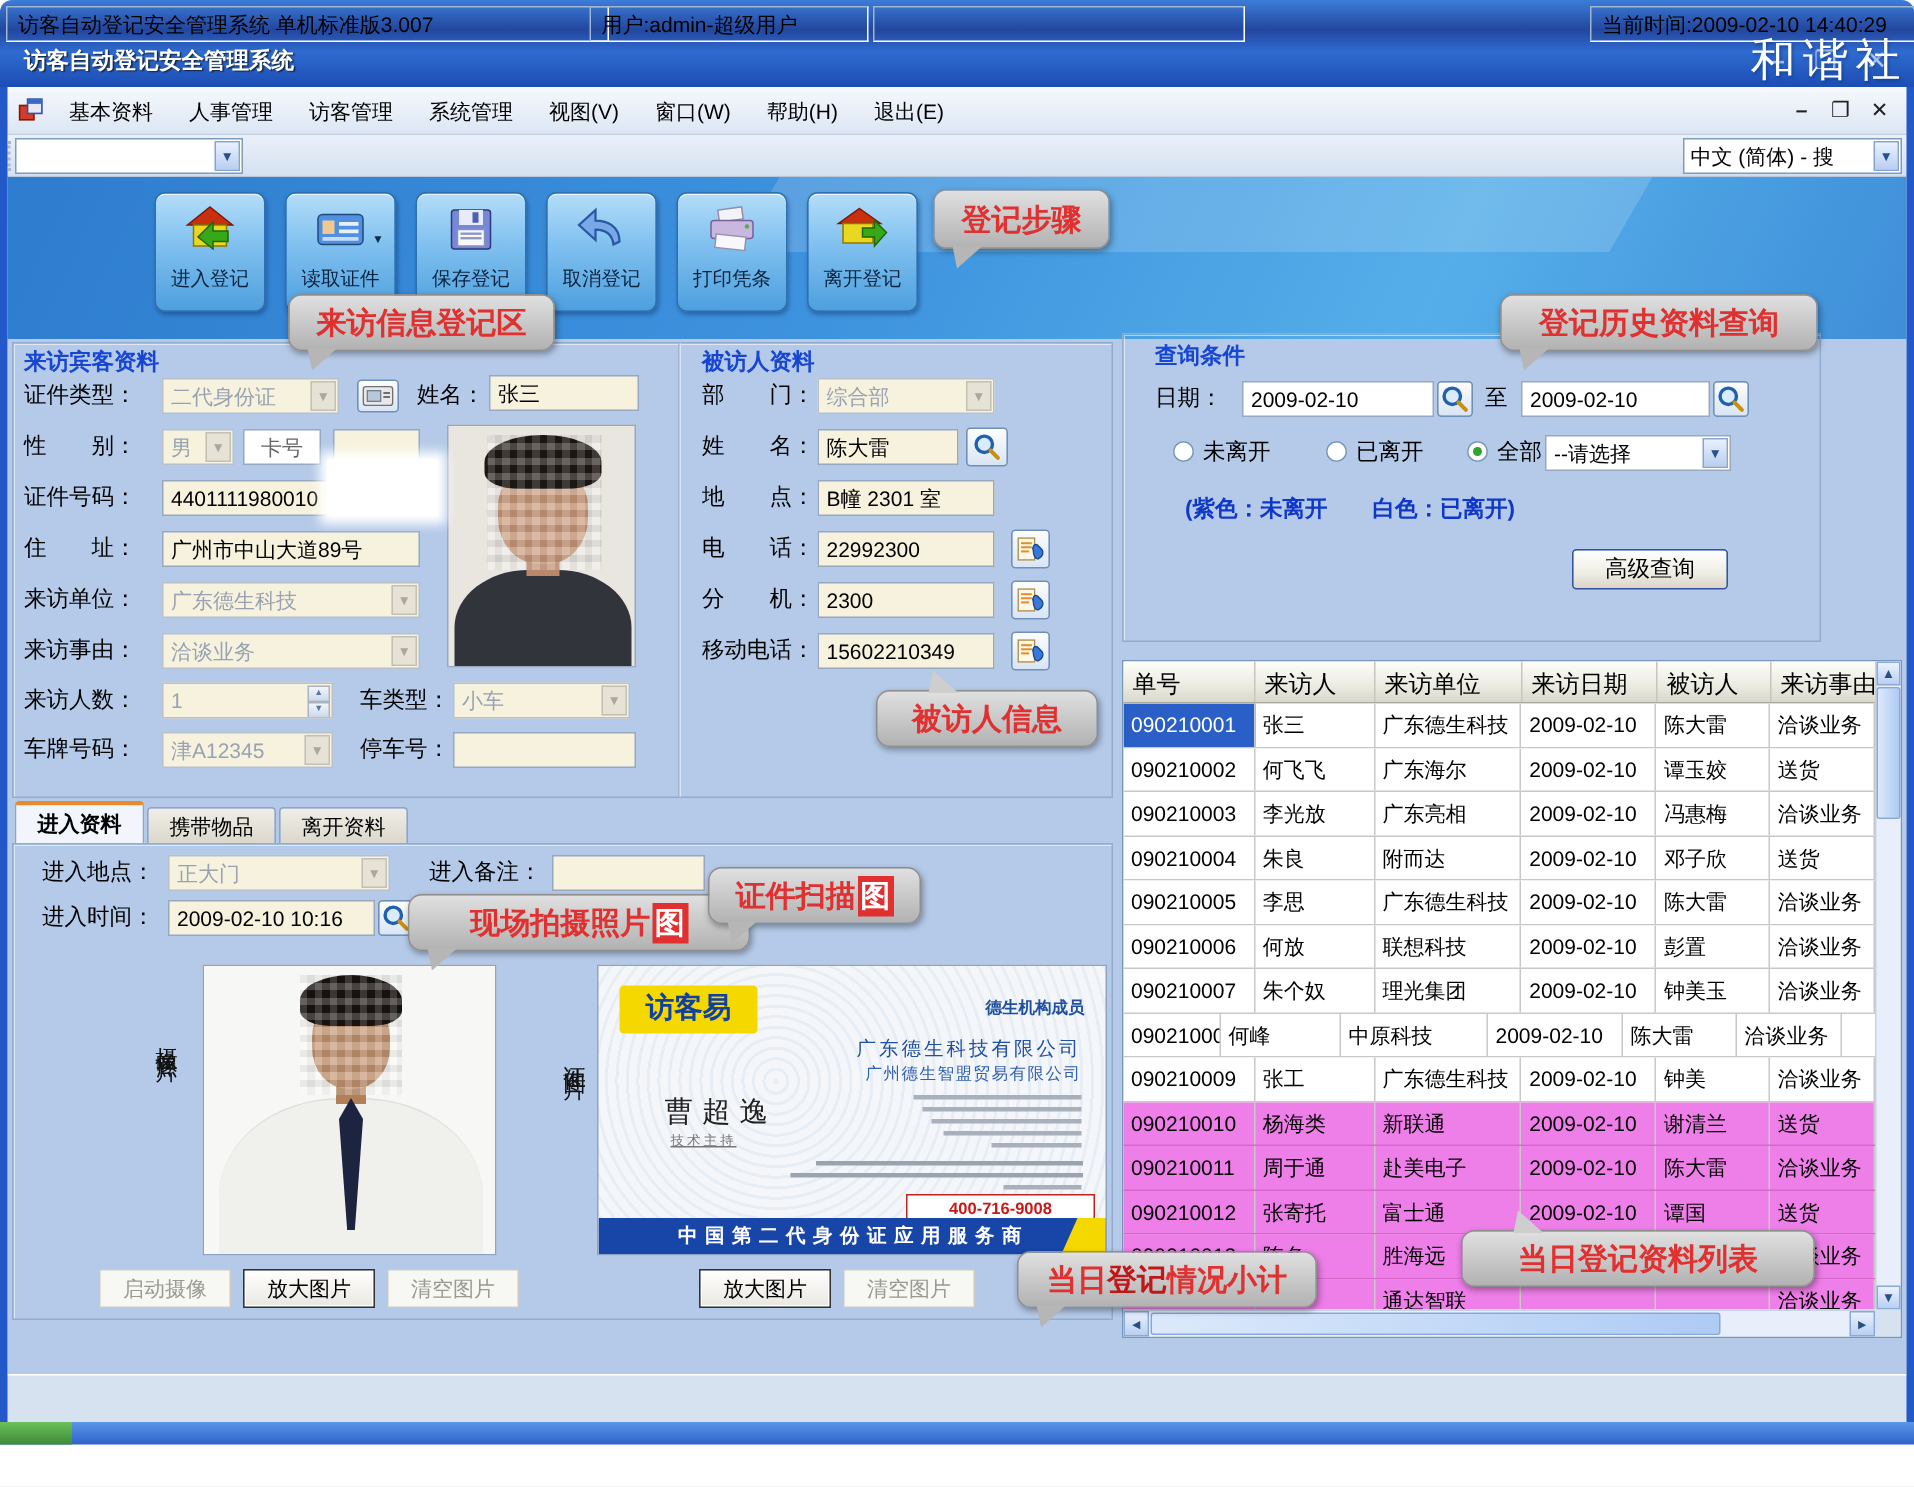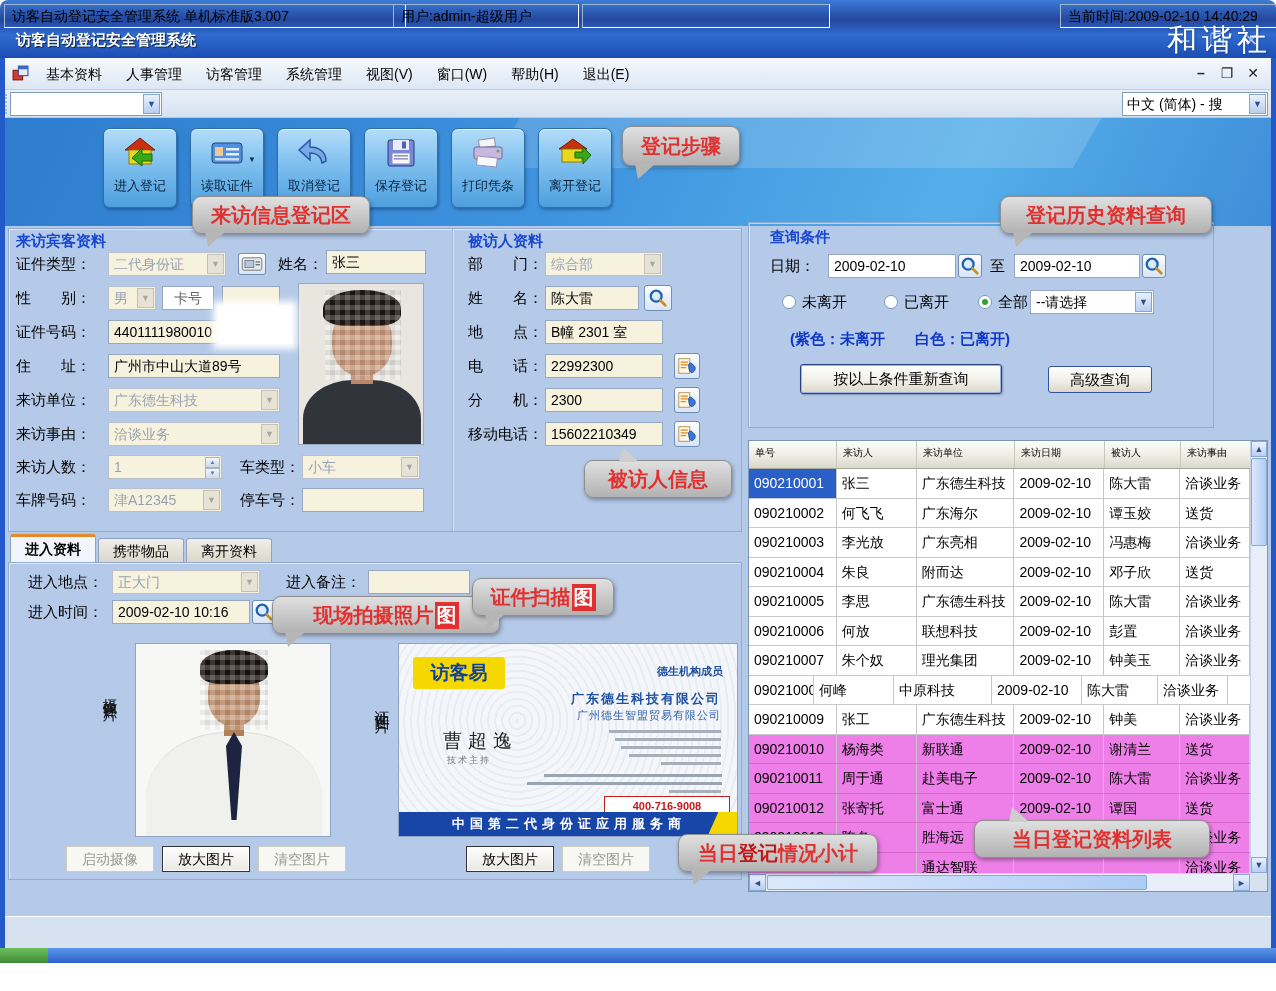--- a/index.html
+++ b/index.html
@@ -63,21 +63,21 @@
   .radio.on::after{content:"";position:absolute;left:3px;top:3px;width:6px;height:6px;border-radius:50%;background:#2FA22F;}
 
   .xpbtn{background:linear-gradient(180deg,#FFFFFF,#EFEDE4 60%,#DCD4C8);border:1px solid #33549C;
     border-radius:3px;font-size:15px;text-align:center;color:#000;}
   .xpbtn.focus{box-shadow:inset 0 0 0 1px #9CB4E4,1px 1px 2px rgba(0,0,40,.25);border-color:#26427E;}
 
   
   #grid{left:748px;top:440px;width:520px;height:452px;background:#fff;border:1px solid #7796B8;}
   #grid-header{display:flex;height:28px;background:linear-gradient(#FEFEFB,#EBEBE1 60%,#D8D8CC);
     border-bottom:1px solid #A8A89C;}
-  .gh{border-right:1px solid #C6C6BA;font-size:10px;padding:5px 6px;white-space:nowrap;overflow:hidden;}
+  .gh{border-right:1px solid #C6C6BA;font-size:16px;padding:5px 6px;white-space:nowrap;overflow:hidden;}
   #grid-body{position:absolute;left:0;top:28px;right:17px;bottom:18px;overflow:hidden;}
   .grow{display:flex;height:29.5px;background:#fff;border-bottom:1px solid #C8C8C8;}
   .grow.pink{background:#EE7EE8;border-bottom-color:#D767CB;}
   .gc{border-right:1px solid #C8C8C8;font-size:14px;padding:6px 5px 0 5px;white-space:nowrap;overflow:hidden;}
   .gc.sel{background:#2A5FC8;color:#fff;}
   .vscroll{position:absolute;right:0;top:0;width:17px;bottom:18px;background:#E8EFFA;border-left:1px solid #C4D2E6;}
   .hscroll{position:absolute;left:0;bottom:0;right:17px;height:18px;background:#E8EFFA;border-top:1px solid #C4D2E6;}
   .sbtn{background:linear-gradient(#EAF2FE,#B9CFF2);border:1px solid #8AA8D8;color:#2A5080;font-size:9px;
     display:flex;align-items:center;justify-content:center;}
   .sthumb{background:linear-gradient(90deg,#DCE9FB,#AECBF4);border:1px solid #88A8D8;border-radius:2px;}
@@ -171,34 +171,34 @@
             <rect x="6" y="12" width="8" height="9" fill="#F0C890"></rect>
             <rect x="17" y="13" width="13" height="2.5" fill="#E8F0FC"></rect>
             <rect x="17" y="18" width="13" height="2.5" fill="#E8F0FC"></rect>
             <rect x="6" y="23" width="24" height="2.5" fill="#C8DCF8"></rect>
           </svg></div>
         <span class="tb-ddmark">▼</span>
         <div class="tb-label">读取证件</div>
       </div>
       <div class="tb-btn">
         <div class="tb-icon"><svg viewBox="0 0 36 36" width="36" height="36">
-            <path d="M30 26 C30 16 22 12 14 12 L14 5 L3 15 L14 25 L14 18 C20 18 25 20 26 28 Z" fill="#78A8E8" stroke="#2858A0" stroke-width="1.5"></path>
-          </svg></div>
-        <div class="tb-label">取消登记</div>
-      </div>
-      <div class="tb-btn">
-        <div class="tb-icon"><svg viewBox="0 0 36 36" width="36" height="36">
             <rect x="5" y="5" width="26" height="26" rx="2" fill="#7888D8" stroke="#303878"></rect>
             <rect x="10" y="5" width="16" height="10" fill="#E8ECF8"></rect>
             <rect x="19" y="6.5" width="4" height="7" fill="#5060B0"></rect>
             <rect x="9" y="18" width="18" height="11" fill="#F8F8F8" stroke="#8890C8"></rect>
             <rect x="11" y="20" width="14" height="1.6" fill="#9098C0"></rect>
             <rect x="11" y="23" width="14" height="1.6" fill="#9098C0"></rect>
           </svg></div>
         <div class="tb-label">保存登记</div>
+      </div>
+      <div class="tb-btn">
+        <div class="tb-icon"><svg viewBox="0 0 36 36" width="36" height="36">
+            <path d="M30 26 C30 16 22 12 14 12 L14 5 L3 15 L14 25 L14 18 C20 18 25 20 26 28 Z" fill="#78A8E8" stroke="#2858A0" stroke-width="1.5"></path>
+          </svg></div>
+        <div class="tb-label">取消登记</div>
       </div>
       <div class="tb-btn">
         <div class="tb-icon"><svg viewBox="0 0 36 36" width="36" height="36">
             <rect x="9" y="4" width="16" height="8" fill="#F4F4F8" stroke="#9090A8" transform="rotate(-8 17 8)"></rect>
             <rect x="4" y="12" width="28" height="12" rx="2" fill="#C8B8E0" stroke="#786098"></rect>
             <rect x="7" y="22" width="20" height="9" fill="#F8F8FC" stroke="#9890B0" transform="rotate(6 17 26)"></rect>
             <circle cx="28" cy="16" r="1.5" fill="#50B050"></circle>
           </svg></div>
         <div class="tb-label">打印凭条</div>
       </div>
@@ -362,21 +362,20 @@
   <div class="abs" id="radio-row" style="left:782px;top:293px;width:360px;height:20px;">
       <span class="radio-item" style="left: 0px;"><span class="radio"></span><span>未离开</span></span>
       <span class="radio-item" style="left: 102px;"><span class="radio"></span><span>已离开</span></span>
       <span class="radio-item" style="left: 196px;"><span class="radio on"></span><span>全部</span></span>
     </div>
   <div class="abs fld white" style="left:1030px;top:290px;width:124px;">
     <span>--请选择</span>
     <span class="ddb">▼</span>
   </div>
   <div class="abs" style="left:790px;top:330px;font-size:15px;font-weight:bold;color:#1038C8;">(紫色：未离开　　白色：已离开)</div>
-  <div class="abs xpbtn focus" style="left:800px;top:364px;width:202px;height:30px;line-height:28px;">按以上条件重新查询</div>
   <div class="abs xpbtn" style="left:1048px;top:366px;width:104px;height:27px;line-height:25px;">高级查询</div>
 
   <div class="abs" id="grid">
     <div id="grid-header">
         <div class="gh" style="width: 88px;">单号</div>
         <div class="gh" style="width: 80px;">来访人</div>
         <div class="gh" style="width: 98px;">来访单位</div>
         <div class="gh" style="width: 90px;">来访日期</div>
         <div class="gh" style="width: 76px;">被访人</div>
         <div class="gh" style="width: 70px;">来访事由</div>
@@ -538,24 +537,24 @@
     <div class="abs" style="left:90px;top:88px;width:16px;height:88px;background:#1C2440;clip-path:polygon(50% 0,100% 16%,66% 100%,34% 100%,0 16%);"></div>
     <div class="abs" style="left:72px;top:22px;width:52px;height:60px;background:#C49470;border-radius:42% 42% 46% 46%;"></div>
     <div class="abs" style="left:64px;top:6px;width:68px;height:34px;background:#1A1410;border-radius:50% 50% 30% 30%;"></div>
     <div class="abs mosaic" style="left:64px;top:6px;width:68px;height:80px;"></div>
   </div>
 
   <div class="abs vlabel" style="left:372px;top:698px;">证件图片</div>
   <div class="abs" style="left:398px;top:643px;width:340px;height:194px;background:#F4F6F9;border:1px solid #8FA4C4;overflow:hidden;background-image:repeating-radial-gradient(circle at 35% 40%,rgba(150,180,215,.13) 0 2px,transparent 2px 7px);">
     <div class="abs" style="left:14px;top:13px;width:92px;height:32px;background:#F5D800;border-radius:3px;color:#1040A0;font-weight:900;font-size:19px;text-align:center;line-height:32px;">访客易</div>
     <div class="abs" style="right:14px;top:20px;color:#2050A0;font-weight:bold;font-size:11px;">德生机构成员</div>
-    <div class="abs" style="right:16px;top:46px;color:#2050A0;font-weight:bold;font-size:13px;letter-spacing:2px;">广东德生科技有限公司</div>
+    <div class="abs" style="right:16px;top:46px;color:#2050A0;font-weight:normal;font-size:13px;letter-spacing:2px;">广东德生科技有限公司</div>
     <div class="abs" style="right:16px;top:64px;color:#3060B0;font-size:11px;letter-spacing:1px;">广州德生智盟贸易有限公司</div>
     <div class="abs" style="left:44px;top:84px;font-size:19px;color:#222;letter-spacing:6px;font-family:'Liberation Serif','DejaVu Serif',serif;">曹超逸</div>
-    <div class="abs" style="left:48px;top:110px;font-size:9px;color:#777;letter-spacing:2px;">技术主持</div>
+    <div class="abs" style="left:48px;top:110px;font-size:9px;color:#777;letter-spacing:2px;text-decoration:underline;">技术主持</div>
     <div class="abs" style="left:210px;top:86px;width:112px;height:3px;background:#A8B0BC;"></div>
     <div class="abs" style="left:216px;top:94px;width:106px;height:3px;background:#A8B0BC;"></div>
     <div class="abs" style="left:222px;top:102px;width:100px;height:3px;background:#A8B0BC;"></div>
     <div class="abs" style="left:230px;top:110px;width:92px;height:3px;background:#A8B0BC;"></div>
     <div class="abs" style="left:262px;top:118px;width:60px;height:3px;background:#A8B0BC;"></div>
     <div class="abs" style="left:145px;top:130px;width:178px;height:3px;background:#9AA4B0;"></div>
     <div class="abs" style="left:128px;top:138px;width:195px;height:3px;background:#9AA4B0;"></div>
     <div class="abs" style="left:270px;top:146px;width:52px;height:3px;background:#A8B0BC;"></div>
     <div class="abs" style="left:205px;top:152px;width:126px;height:20px;background:#fff;border:1px solid #C02020;color:#C81818;font-weight:bold;font-size:11px;text-align:center;line-height:18px;">400-716-9008</div>
     <div class="abs" style="left:0;bottom:0;width:340px;height:24px;background:#1846A8;color:#fff;font-weight:bold;font-size:13px;letter-spacing:5px;text-align:center;line-height:24px;">中国第二代身份证应用服务商</div>

